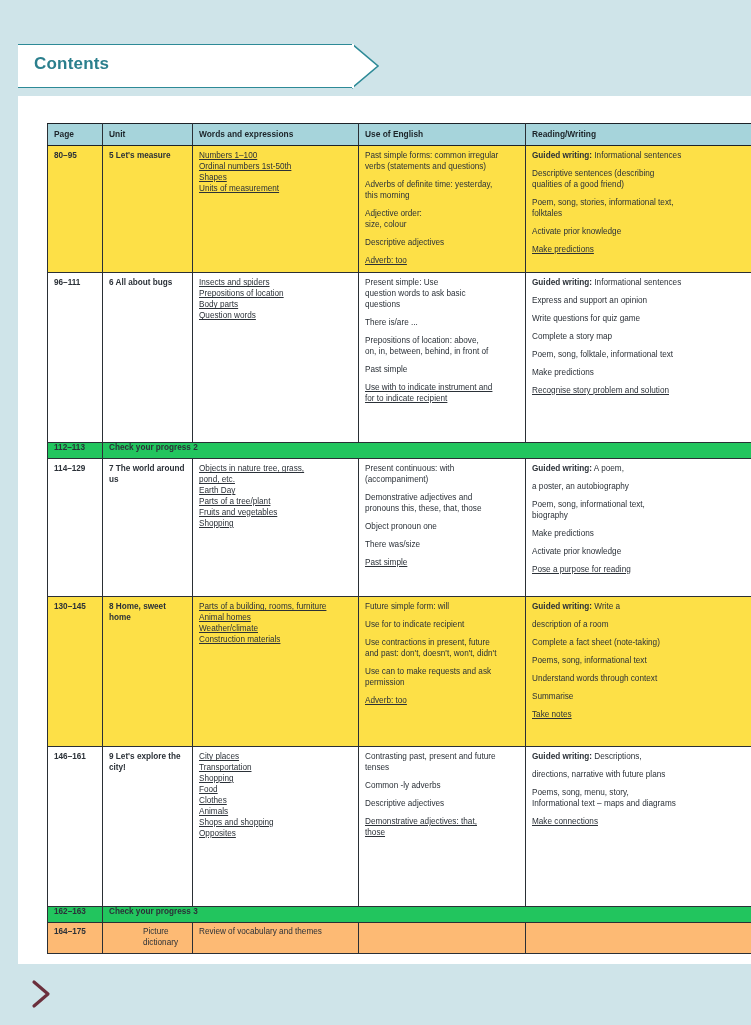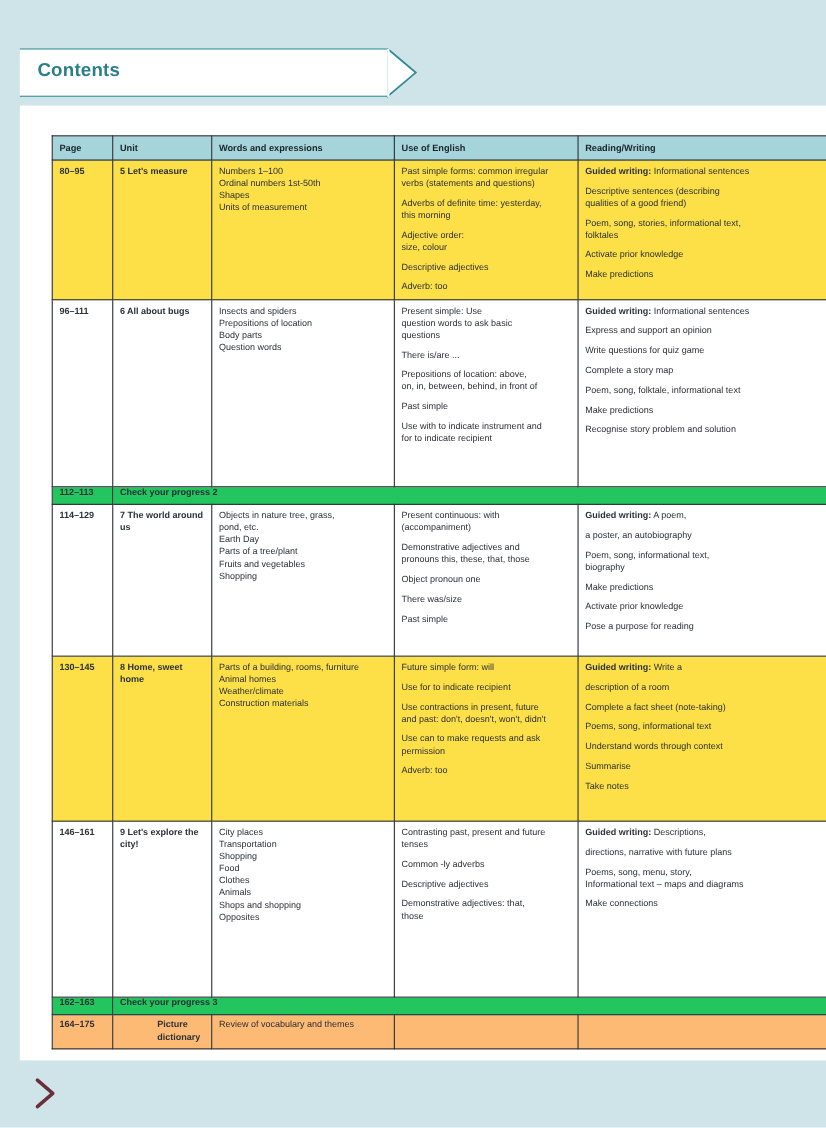--- a/index.html
+++ b/index.html
@@ -85,24 +85,24 @@
   col.c-use   { width: 167px; }
   col.c-read  { width: 232px; }
 
   tr.tint td { background: #fde047; }
   tr.plain td { background: #ffffff; }
   tr.progress td { background: #22c55e; font-weight: 700; padding-top:0; padding-bottom:4px; }
   tr.progress td.cell-page { font-weight: 700; }
   tr.dict td { background: #fdba74; padding-top:4px; padding-bottom:4px; }
   td.cell-page { font-weight: 700; white-space: nowrap; }
   td.cell-unit { font-weight: 700; }
-  td.cell-dict-unit { font-weight: 700; padding-left: 40px; }
+  td.cell-dict-unit { font-weight: 400; padding-left: 40px; }
 
   .grp { margin: 0 0 7px 0; }
-  .grp:last-child { margin-bottom: 0; }
+  .grp:last-child { margin-bottom: 0; text-decoration: underline; }
   .ln { display: block; }
   .lead { font-weight: 700; }
 
   .tall-a { height: 125px; }
   .tall-b { height: 170px; }
   .tall-c { height: 138px; }
   .tall-d { height: 150px; }
   .tall-e { height: 160px; }
 
   

